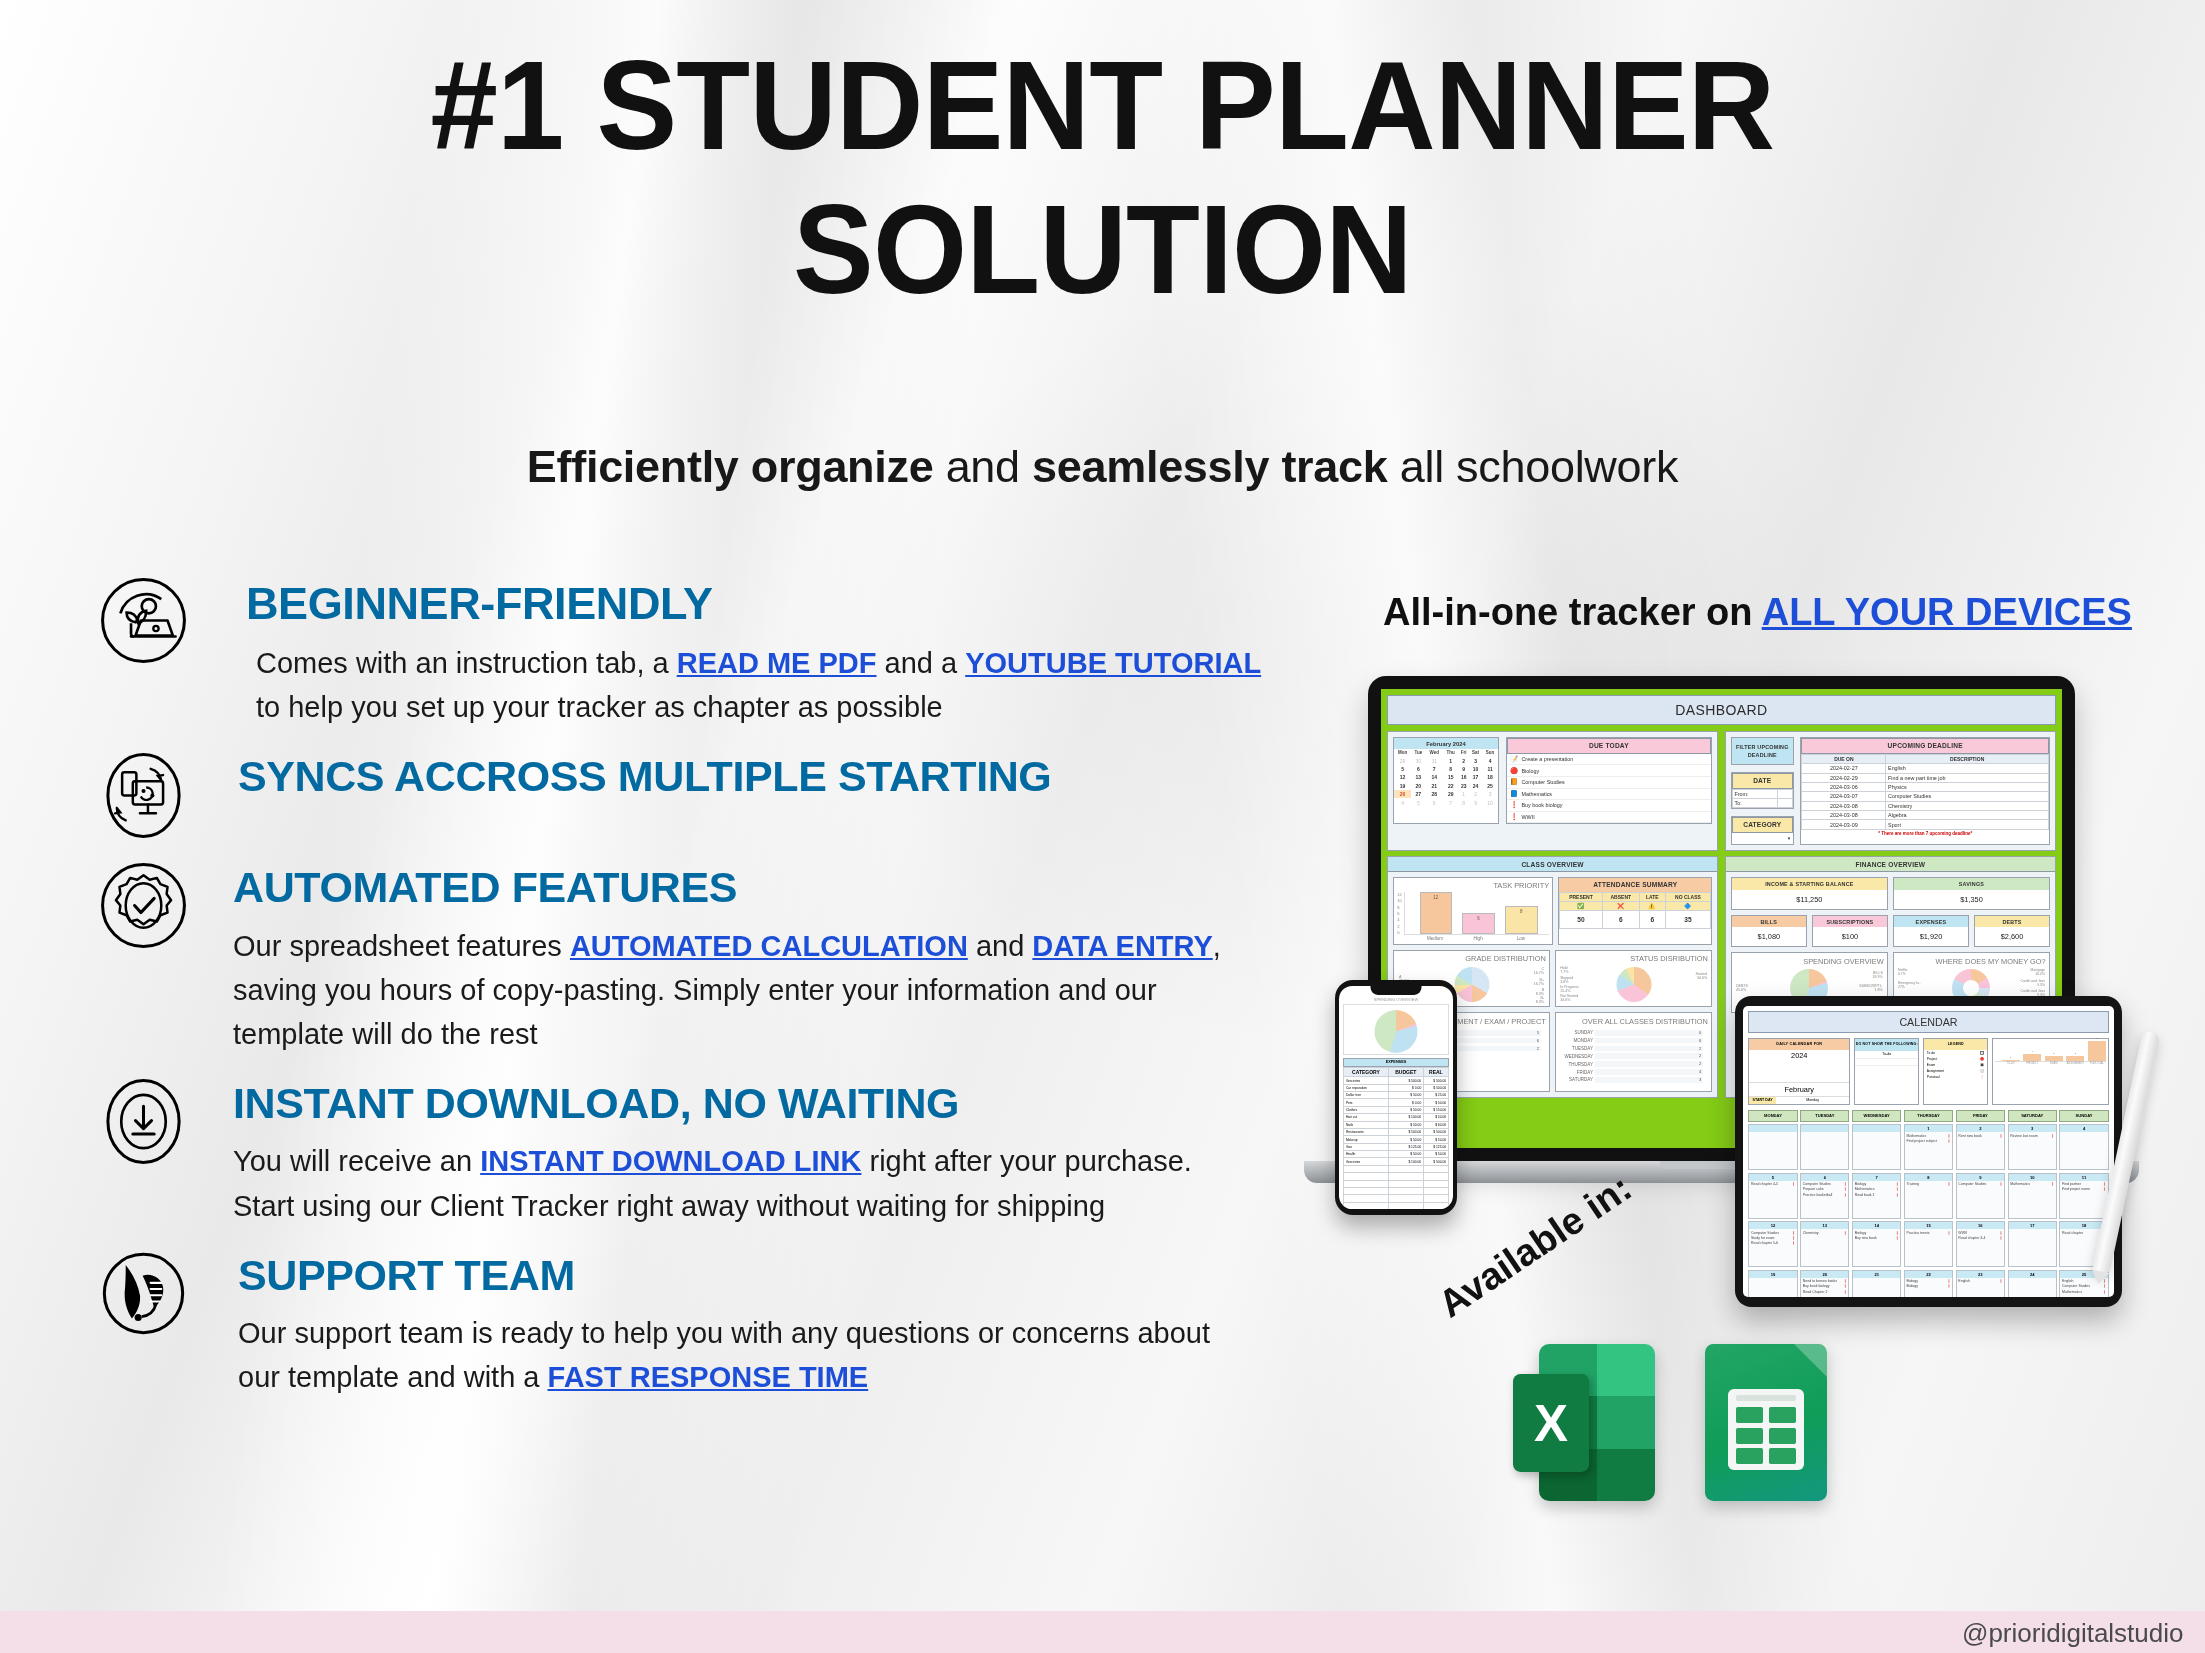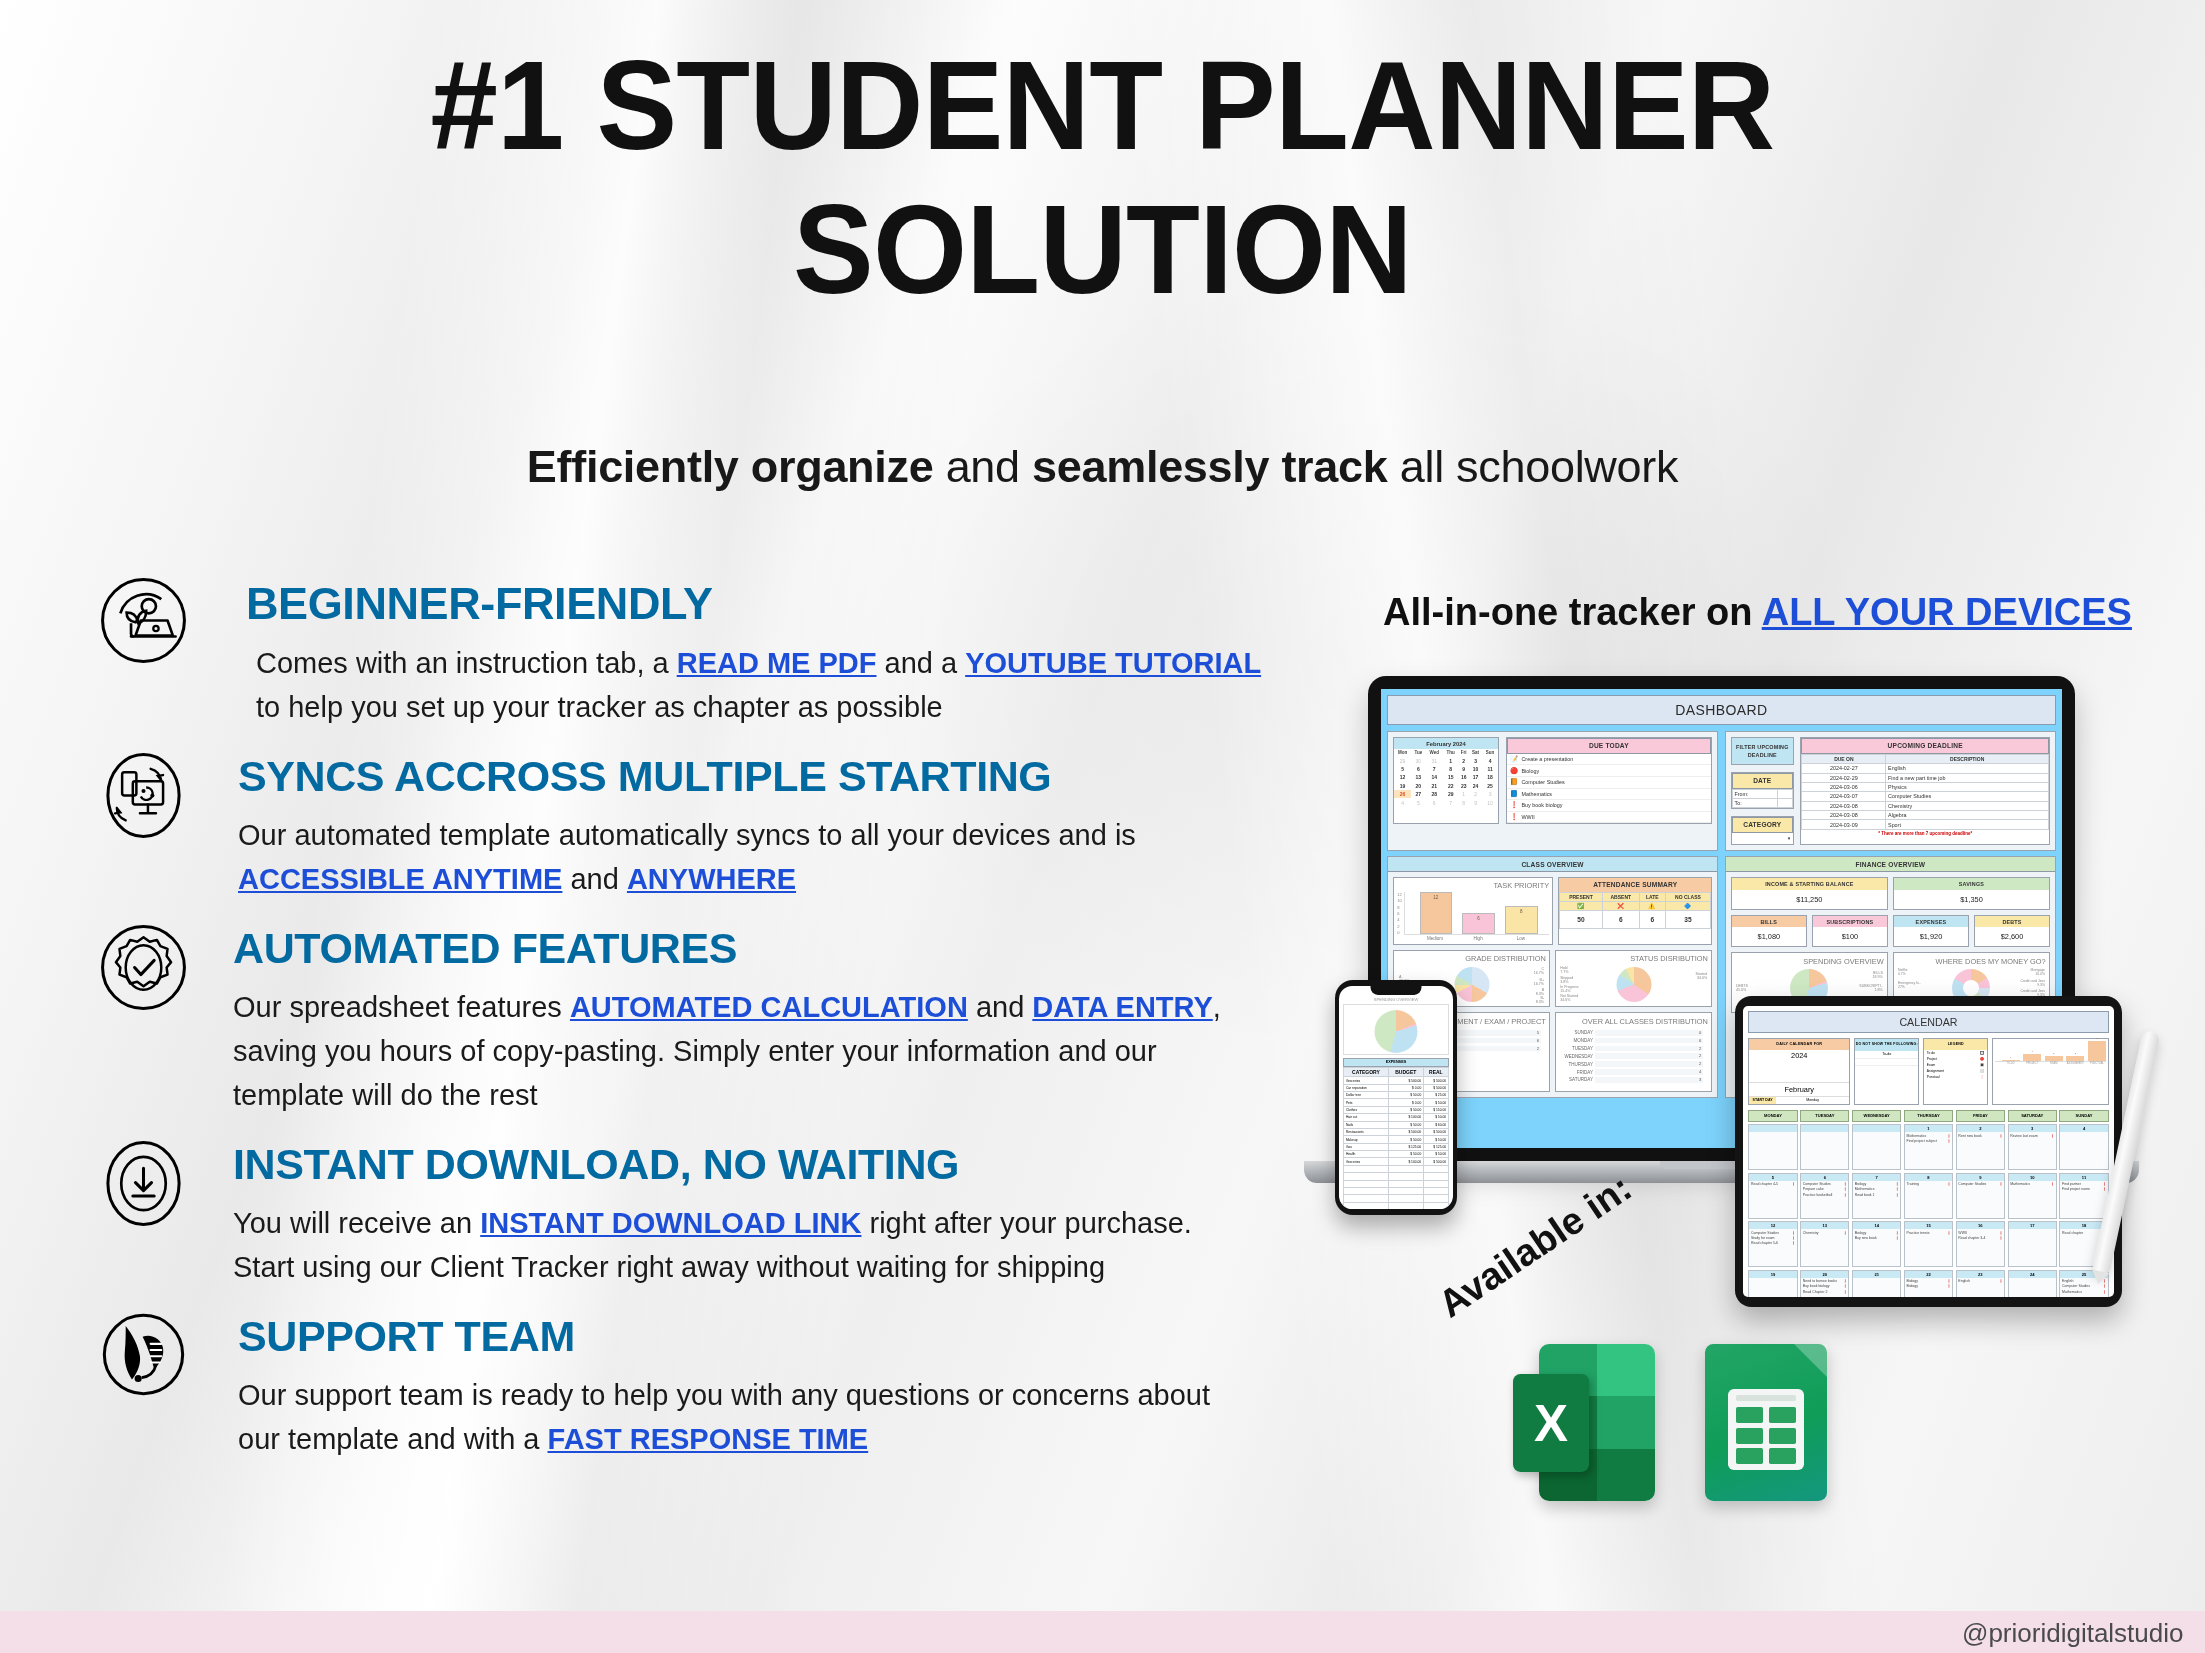--- a/index.html
+++ b/index.html
@@ -62,21 +62,21 @@
   .right-head .hl { font-weight:700; }
 
   .mock { position:absolute; }
 
   
   .laptop { left:1368px; top:676px; width:707px; }
   .lap-screen {
     background:#111; border-radius:18px 18px 5px 5px; padding:13.2px 13.2px 13.2px 13.2px;
     box-shadow:0 15px 30px rgba(0,0,0,.22);
   }
-  .lap-inner { background:#7dd3fc; overflow:hidden; height:459px; position:relative; }
+  .lap-inner { background:#84cc16; overflow:hidden; height:459px; position:relative; }
   .lap-base {
     width:835px; margin-left:-64px; height:21.5px;
     background:linear-gradient(180deg,#d6d8da,#adb1b5 55%,#8d9195);
     border-radius:0 0 13.2px 13.2px;
   }
   .lap-notch { width:124px; height:7.4px; background:#c2c6ca; margin:0 auto; border-radius:0 0 6.6px 6.6px; }
 
   
   .sheet { font-size:5.8px; color:#333; padding:5.8px; }
   .sh-title {
@@ -214,23 +214,20 @@
         <path d="M55 60v8M46 70h18" stroke="#000" stroke-width="2.8" stroke-linecap="round"></path>
         <path d="M53 41a7 7 0 1 1-6 10" fill="none" stroke="#000" stroke-width="2.6"></path>
         <circle cx="50" cy="45" r="2.3" fill="#000"></circle>
           <circle cx="60" cy="50" r="2.3" fill="#000"></circle>
         <path d="M58 20c7 2 11 7 12 13M70 33l-4-5 6-1" fill="none" stroke="#000" stroke-width="2.6" stroke-linecap="round"></path>
         <path d="M30 78c-7-3-10-8-10-14M20 64l4 5-6 1" fill="none" stroke="#000" stroke-width="2.6" stroke-linecap="round"></path>
       </svg>
     </div>
     <div class="f-body">
       <div class="f-head">SYNCS ACCROSS MULTIPLE STARTING</div>
-      <div class="f-desc">
-        <span>Our automated template automatically syncs to all your devices and is </span><span class="hl">ACCESSIBLE ANYTIME</span><span> and </span><span class="hl">ANYWHERE</span>
-      </div>
     </div>
   </div>
 
   <div class="feature f3">
     <div class="f-icon">
       <svg width="89" height="89" viewBox="0 0 100 100">
         <circle cx="50" cy="50" r="46" fill="none" stroke="#000" stroke-width="3.4"></circle>
         <path d="M50 16l7 5 8-2 4 7 8 3-1 8 5 7-5 6 1 8-8 3-4 7-8-2-7 5-7-5-8 2-4-7-8-3 1-8-5-6 5-7-1-8 8-3 4-7 8 2z" fill="none" stroke="#000" stroke-width="2.8" stroke-linejoin="round"></path>
         <ellipse cx="50" cy="50" rx="20" ry="25" fill="none" stroke="#000" stroke-width="2.8"></ellipse>
         <path d="M40 50l7 8 15-16" fill="none" stroke="#000" stroke-width="3.4" stroke-linecap="round" stroke-linejoin="round"></path>

